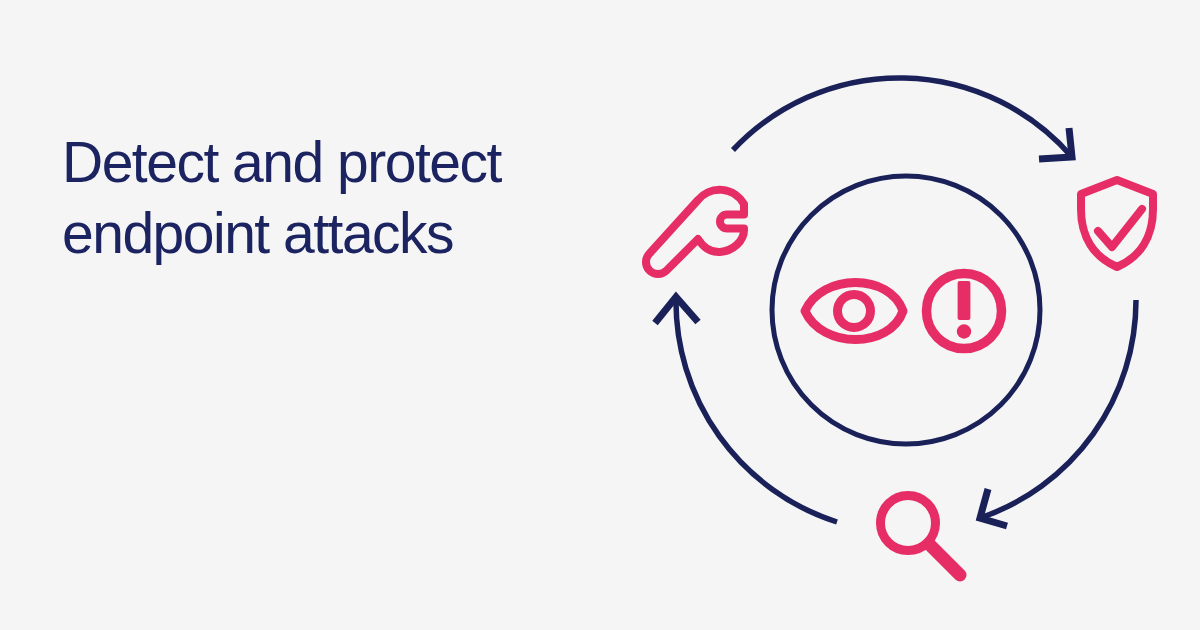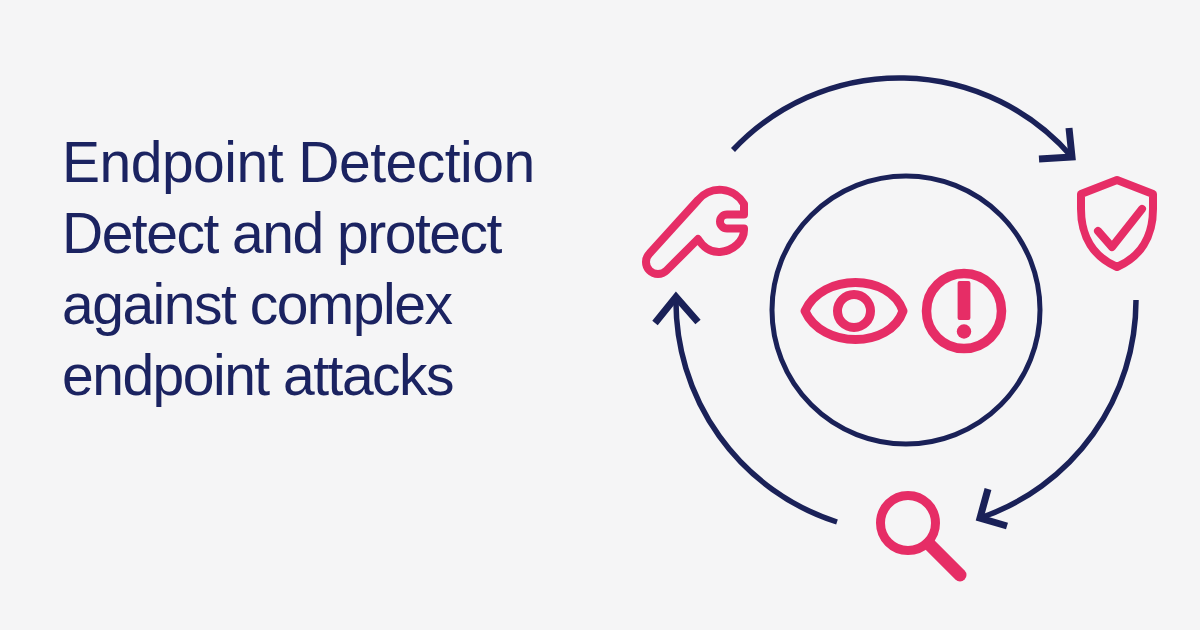--- a/index.html
+++ b/index.html
@@ -28,23 +28,21 @@
   .nl{fill:none;stroke:var(--navy_line)}
   .pl{fill:none;stroke:var(--pink)}
   .pf{fill:var(--pink);stroke:none}
 </style>
 </head>
 <body>
 
 <div class="banner">
 
   <div class="headline">
-    <div class="regular">Endpoint Detection</div>
     <div class="bold">Detect and protect</div>
-    <div class="bold">against complex</div>
     <div class="bold">endpoint attacks</div>
   </div>
 
   <div class="illustration">
     <svg width="600" height="630" viewBox="0 0 600 630">
 
       <circle class="nl" cx="306" cy="310" r="134" stroke-width="5"></circle>
 
       <g>
         <path class="nl" stroke-width="5.5" d="M 133,150 A 228 228 0 0 1 472,157"></path>

